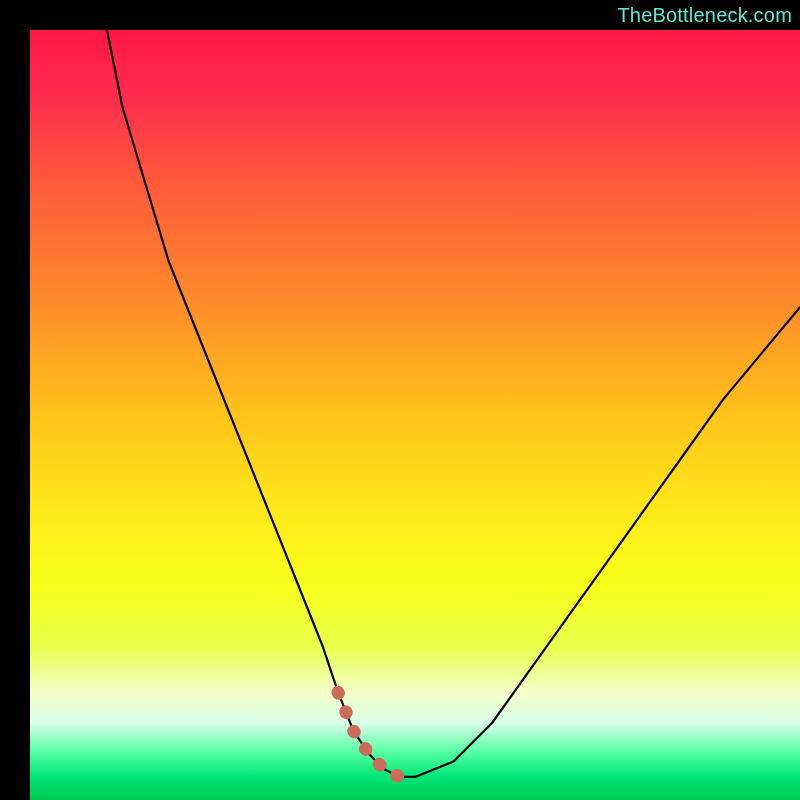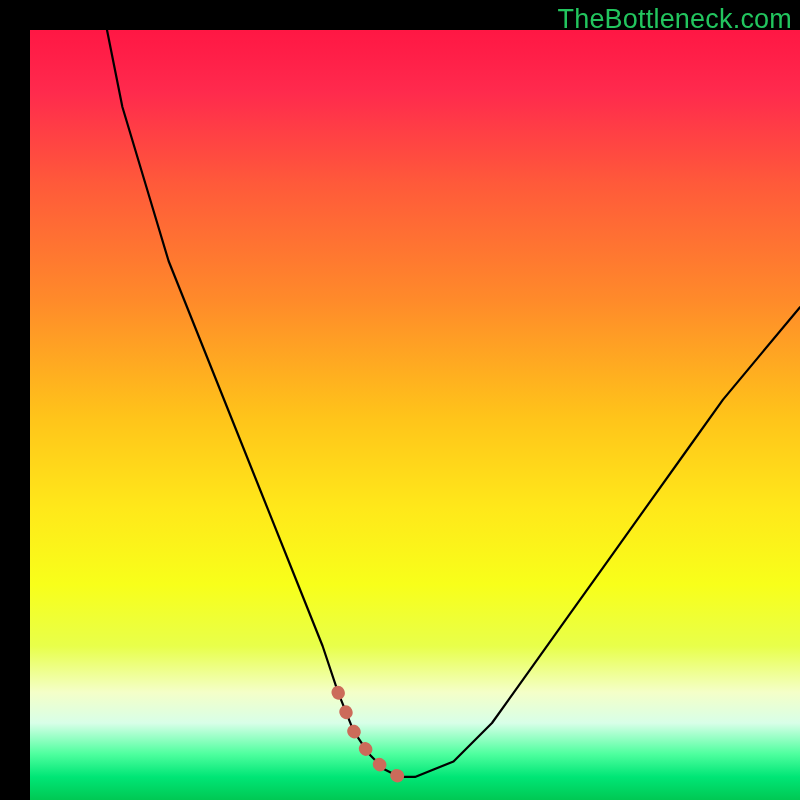--- a/index.html
+++ b/index.html
@@ -16,22 +16,22 @@
     width: 800px;
     height: 800px;
   }
   svg {
     display: block;
   }
   .watermark {
     position: absolute;
     top: 4px;
     right: 8px;
-    color: #22c55e;
-    font-size: 27px;
+    color: #5eead4;
+    font-size: 20px;
     font-weight: 400;
     letter-spacing: 0.2px;
     user-select: none;
   }
 </style>
 </head>
 <body>
 
 <div class="canvas-wrap">
   <svg id="chart-svg" width="800" height="800" viewBox="0 0 800 800">

